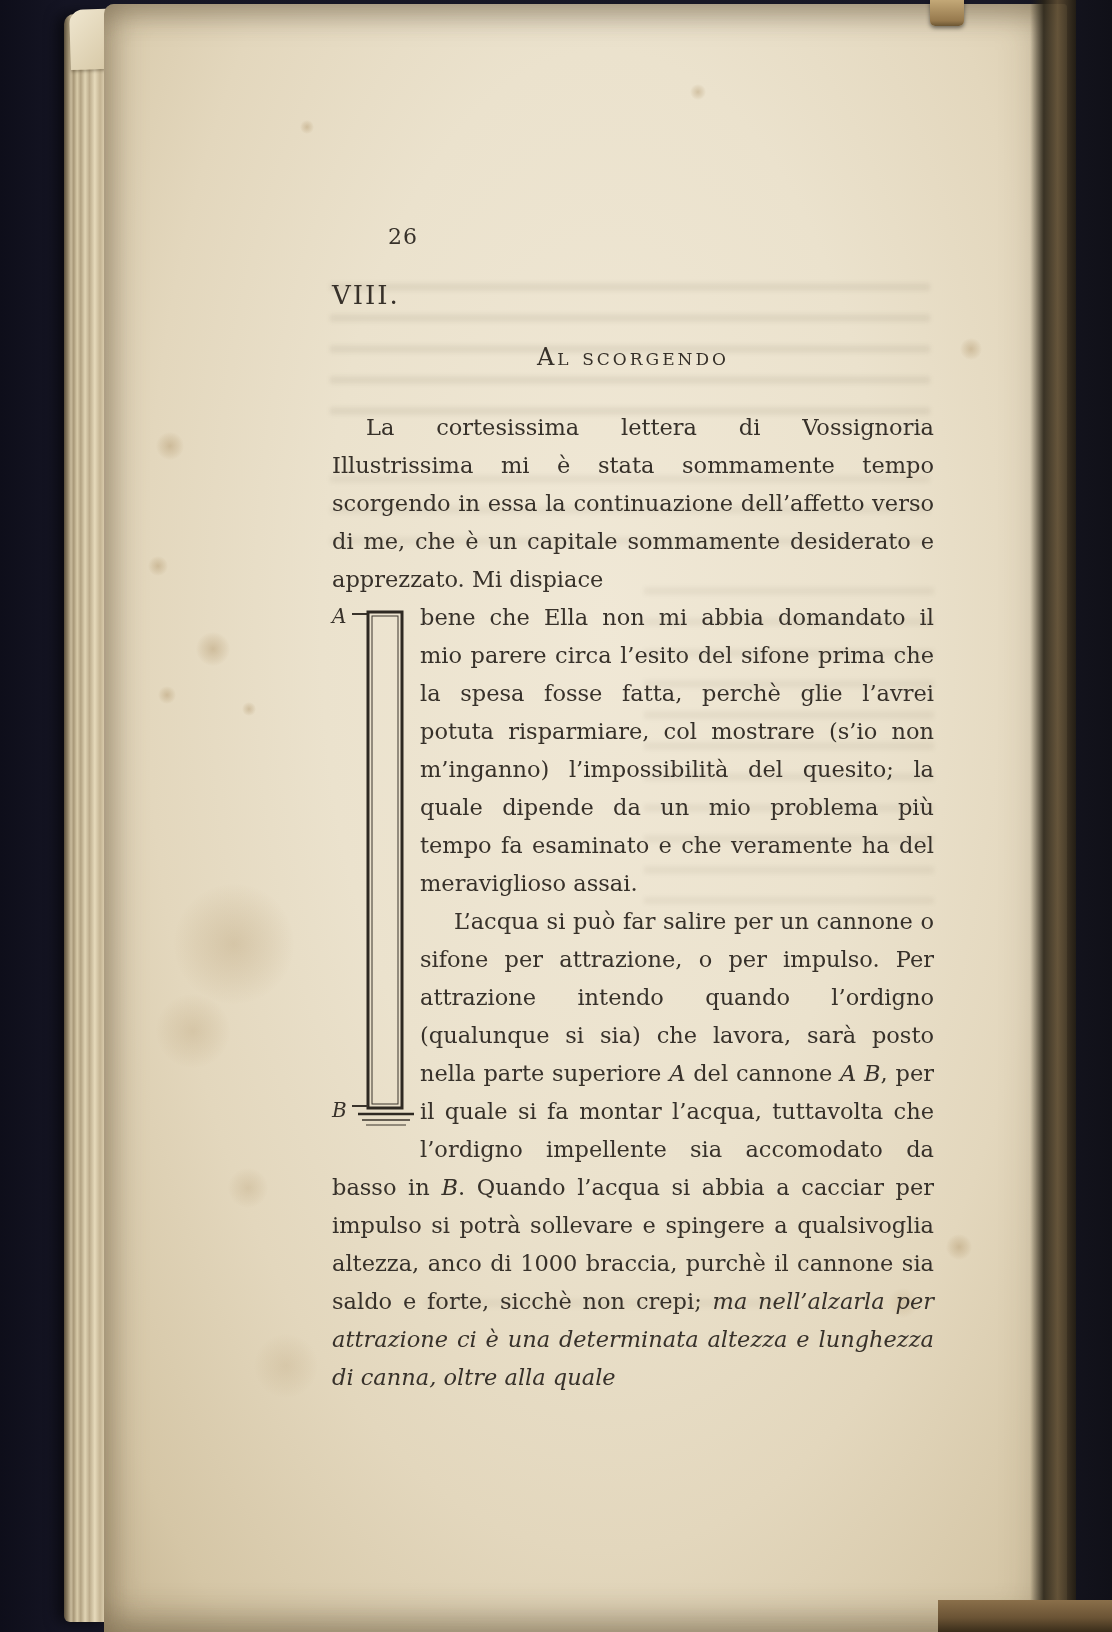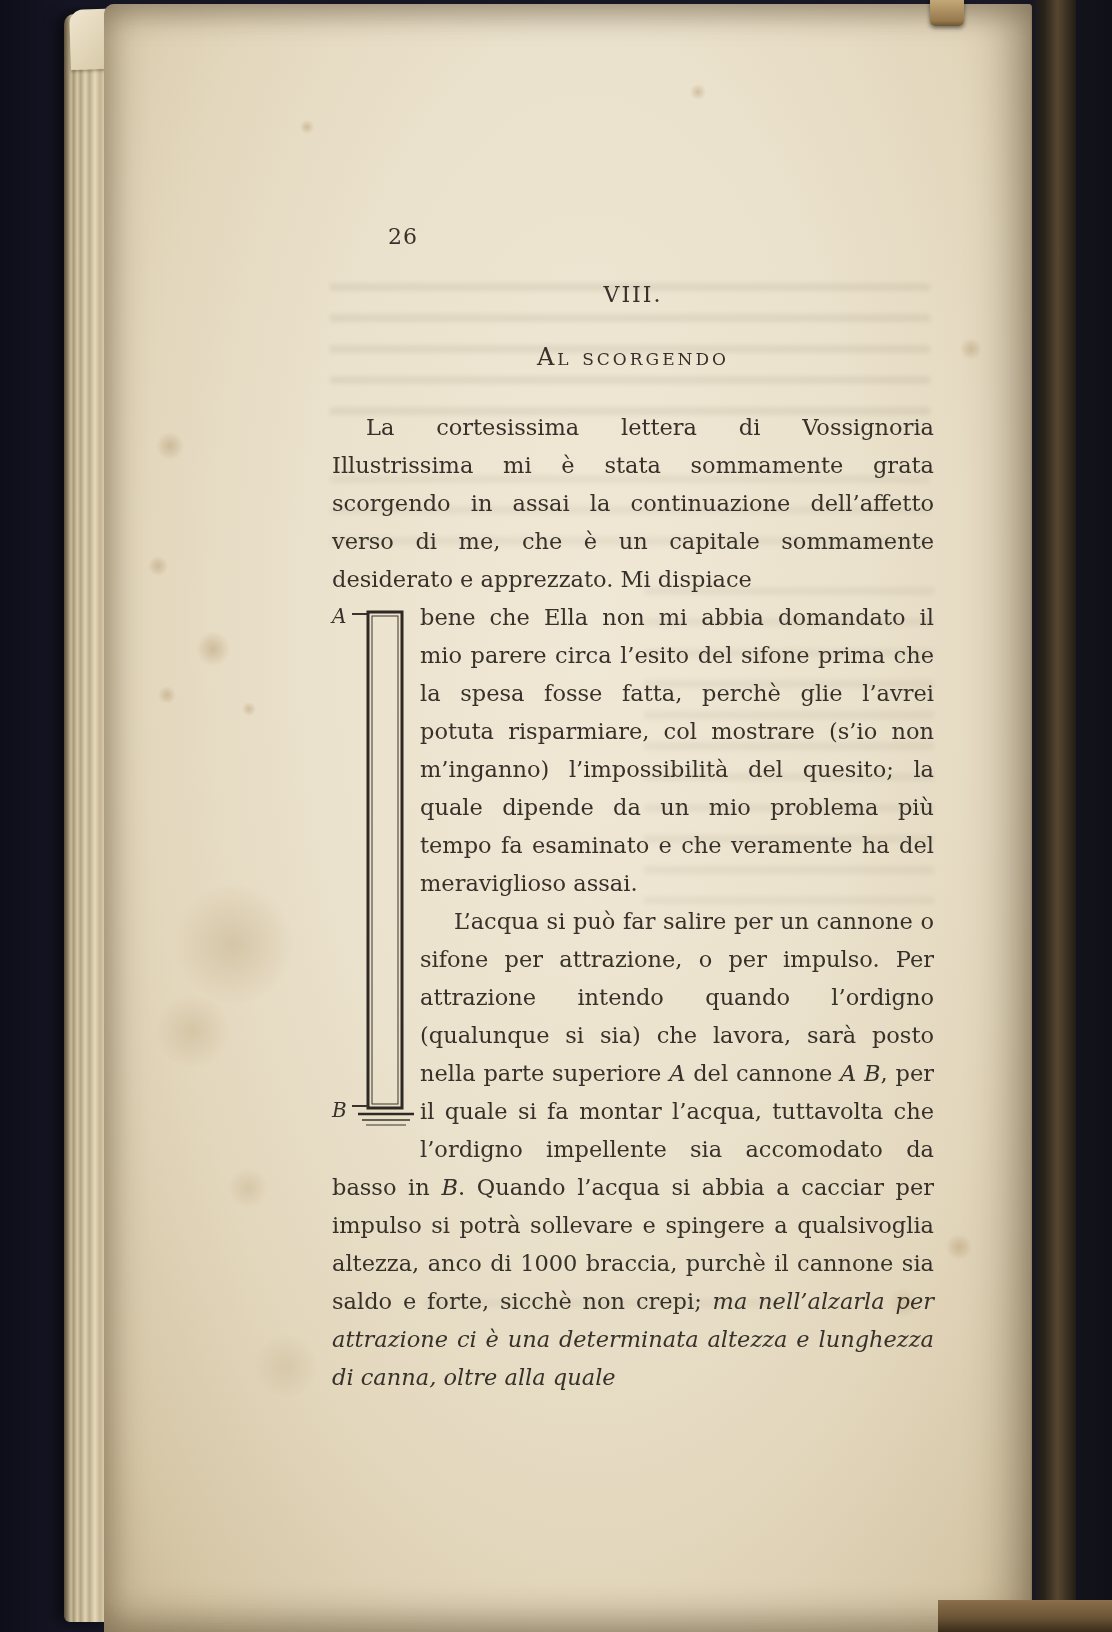--- a/index.html
+++ b/index.html
@@ -56,20 +56,21 @@
     width: 928px;
     height: 1628px;
     border-radius: 10px 4px 0 0;
     background: radial-gradient(ellipse at 52% 38%,
         #f0e8d6 0%, #ebe2cd 40%, #e3d7bd 65%, #d5c6a6 88%, #c6b593 100%);
     box-shadow:
       inset 0 14px 22px rgba(95,80,55,0.25),
       inset -26px 0 38px rgba(90,75,50,0.35),
       inset 18px 0 28px rgba(120,102,72,0.22),
       inset 0 -18px 30px rgba(100,85,58,0.28);
+    padding-left: 35px;
   }
 
   
   .book-edge-right {
     position: absolute;
     right: 36px;
     top: 0;
     width: 46px;
     height: 1632px;
     background: linear-gradient(90deg, rgba(20,20,32,0) 0%, #2a2418 30%, #5d4c32 60%, #241e14 100%);
@@ -126,22 +127,21 @@
     text-align: justify;
   }
   .page-number {
     margin: 214px 0 0 56px;
     font-size: 22px;
     letter-spacing: 1px;
     text-align: left;
   }
   .chapter {
     margin: 20px 0 0 0;
-    text-align: center;
-    font-size: 22px;
+    font-size: 26px;
     font-weight: normal;
     letter-spacing: 2px;
   }
   .dedication {
     margin: 24px 0 0 0;
     text-align: center;
     font-variant: small-caps;
     font-size: 24px;
     font-weight: normal;
     letter-spacing: 3px;
@@ -204,21 +204,21 @@
     <div class="stain" style="left:150px; top:1330px; width:64px; height:64px; opacity:0.45;"></div>
 
     <div class="content">
 
       <div class="page-number">26</div>
 
       <h2 class="chapter">VIII.</h2>
 
       <h3 class="dedication">Al scorgendo</h3>
 
-      <p class="para first indent">La cortesissima lettera di Vossignoria Illustrissima mi è stata sommamente grata scorgendo in assai la continuazione dell’affetto verso di me, che è un capitale sommamente desiderato e apprezzato. Mi dispiace</p>
+      <p class="para first indent">La cortesissima lettera di Vossignoria Illustrissima mi è stata sommamente tempo scorgendo in essa la continuazione dell’affetto verso di me, che è un capitale sommamente desiderato e apprezzato. Mi dispiace</p>
 
       <p class="para">
         <span class="fig">
           <span class="fig-label top">A</span>
           <svg width="66" height="524" viewBox="0 0 66 524">
             <line x1="0" y1="6" x2="16" y2="6" stroke="#3a342c" stroke-width="2"></line>
             <rect x="16" y="4" width="34" height="496" fill="none" stroke="#2e2922" stroke-width="3"></rect>
             <rect x="20" y="8" width="26" height="488" fill="none" stroke="#3a342c" stroke-width="1"></rect>
             <line x1="0" y1="498" x2="16" y2="498" stroke="#3a342c" stroke-width="2"></line>
             <line x1="6" y1="506" x2="62" y2="506" stroke="#2e2922" stroke-width="2.5"></line>

